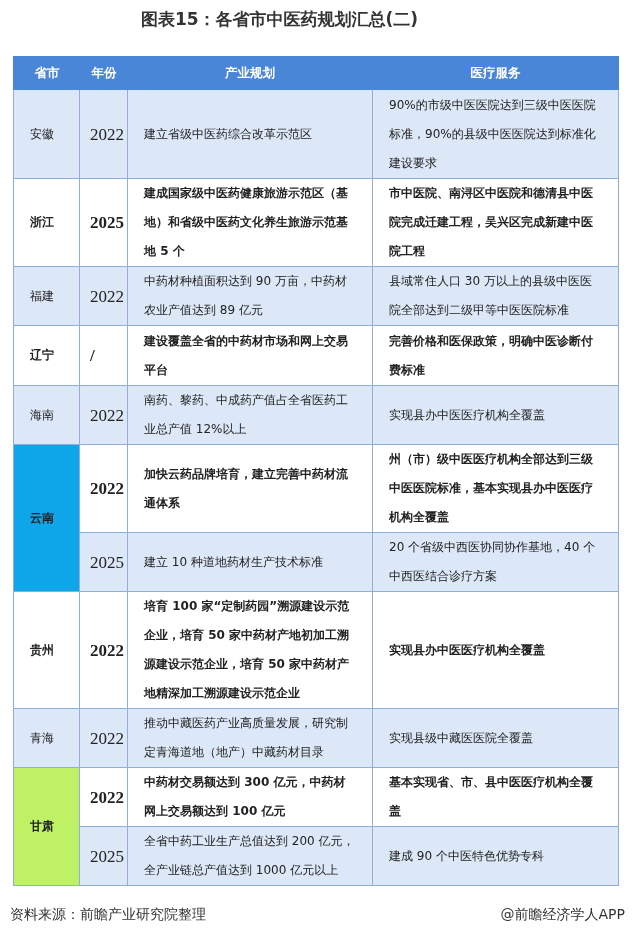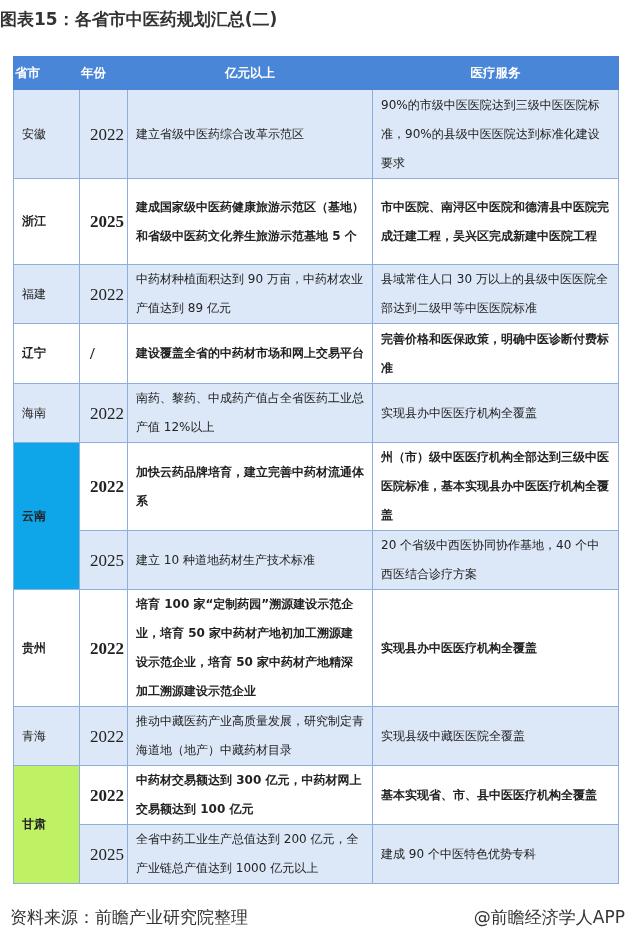--- a/index.html
+++ b/index.html
@@ -1,51 +1,51 @@
 <!DOCTYPE html>
 <html><head>
 <meta charset="utf-8">
 <style>
   html, body { margin: 0; padding: 0; background: #ffffff; }
   body { width: 633px; height: 935px; position: relative; overflow: hidden;
          font-family: "DejaVu Sans", "Liberation Sans", sans-serif; color: #222; }
-  .title { position: absolute; top: 8px; left: 0; width: 559px; text-align: left;
+  .title { position: absolute; top: 8px; left: 0; width: 559px; text-align: center;
            font-size: 17px; font-weight: bold; color: #333; letter-spacing: 0px; }
   table { position: absolute; left: 13px; top: 56px; width: 605px;
           border-collapse: collapse; table-layout: fixed; font-size: 12px; }
   col.c1 { width: 66px; } col.c2 { width: 48px; } col.c3 { width: 245px; } col.c4 { width: 246px; }
   th { background: #4a86d8; color: #ffffff; height: 32px; font-size: 12.5px; font-weight: bold;
        border: 1px solid #4a86d8; padding: 0; }
-  th.left { text-align: left; padding-left: 1px; }
-  td { border: 1px solid #8eaedb; padding: 0 8px; vertical-align: middle;
+  th.left { text-align: center; padding-left: 1px; }
+  td { border: 1px solid #8eaedb; padding: 0 16px; vertical-align: middle;
        line-height: 29px; font-size: 12px; }
   td.yr { font-family: "Liberation Serif", "DejaVu Serif", serif; font-size: 17px; text-align: left; padding-left: 10px; }
   tr.shade td { background: #dce8f7; }
   tr.plain td { background: #ffffff; font-weight: bold; }
-  .footer { position: absolute; top: 906px; font-size: 17px; color: #333; }
+  .footer { position: absolute; top: 906px; font-size: 14px; color: #333; }
   .footer.left { left: 10px; }
   .footer.right { right: 8px; }
 </style>
 </head>
 <body>
 
 <div class="title">图表15：各省市中医药规划汇总(二)</div>
 
 <table>
   <colgroup>
       <col class="c1">
       <col class="c2">
       <col class="c3">
       <col class="c4">
     </colgroup>
   <thead>
     <tr>
       <th class="left">省市</th>
       <th class="left">年份</th>
-      <th>亿元以上</th>
+      <th>产业规划</th>
       <th>医疗服务</th>
     </tr>
   </thead>
   <tbody>
 
     <tr class="shade" style="height:89px">
       <td>安徽</td>
       <td class="yr">2022</td>
       <td>建立省级中医药综合改革示范区</td>
       <td>90%的市级中医医院达到三级中医医院标准，90%的县级中医医院达到标准化建设要求</td>

